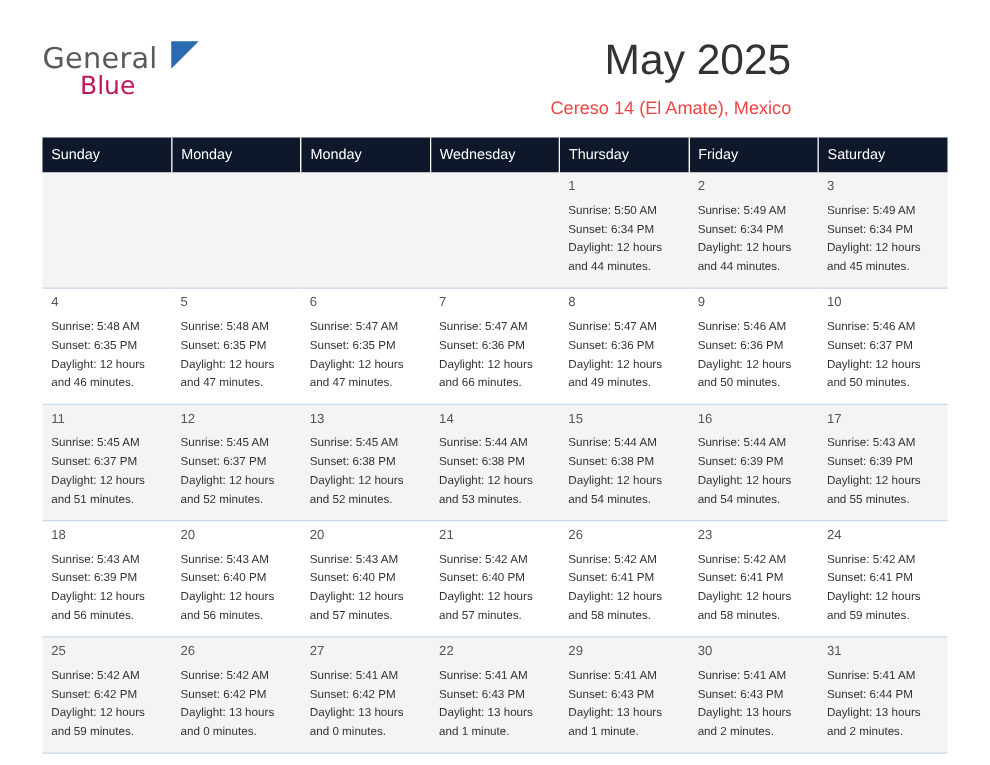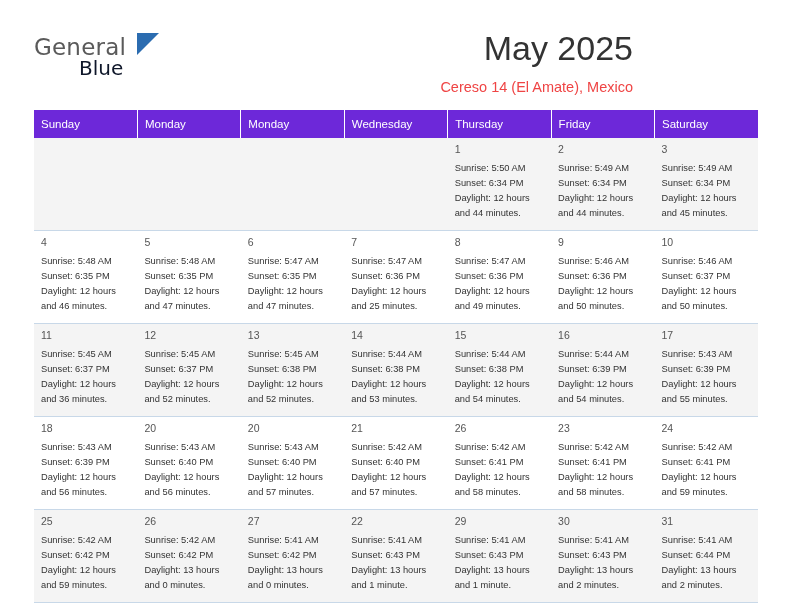--- a/index.html
+++ b/index.html
@@ -36,23 +36,23 @@
   .logo-general {
     font-size: 23px;
     color: #5a5a5a;
     letter-spacing: 0.2px;
     font-family: "DejaVu Sans", sans-serif;
     display: inline-block;
   }
   .logo-blue {
     display: block;
     font-size: 20px;
-    color: #0f172a;
+    color: #be185d;
     margin-top: -4px;
-    margin-left: 45px;
+    margin-left: 30px;
     font-family: "DejaVu Sans", sans-serif;
   }
   .logo-flag {
     position: absolute;
     left: 103px;
     top: 5px;
     width: 0;
     height: 0;
     border-left: 22px solid #2b6cb0;
     border-bottom: 22px solid transparent;
@@ -74,21 +74,21 @@
     margin-top: 12px;
   }
   
   .calendar {
     margin-top: 14px;
     width: 724px;
     border-collapse: collapse;
     table-layout: fixed;
   }
   .calendar th {
-    background: #6d28d9;
+    background: #0f172a;
     color: #ffffff;
     font-size: 11.5px;
     font-weight: normal;
     text-align: left;
     padding: 5px 0 5px 7px;
     border-right: 1px solid #ffffff;
     height: 18px;
     margin-top: 16px;
   }
   .calendar th:last-child { border-right: none; }
@@ -189,21 +189,21 @@
             <div class="info-line">Sunrise: 5:47 AM</div>
             <div class="info-line">Sunset: 6:35 PM</div>
             <div class="info-line">Daylight: 12 hours</div>
             <div class="info-line">and 47 minutes.</div>
           </td>
           <td>
             <span class="daynum">7</span>
             <div class="info-line">Sunrise: 5:47 AM</div>
             <div class="info-line">Sunset: 6:36 PM</div>
             <div class="info-line">Daylight: 12 hours</div>
-            <div class="info-line">and 25 minutes.</div>
+            <div class="info-line">and 66 minutes.</div>
           </td>
           <td>
             <span class="daynum">8</span>
             <div class="info-line">Sunrise: 5:47 AM</div>
             <div class="info-line">Sunset: 6:36 PM</div>
             <div class="info-line">Daylight: 12 hours</div>
             <div class="info-line">and 49 minutes.</div>
           </td>
           <td>
             <span class="daynum">9</span>
@@ -219,21 +219,21 @@
             <div class="info-line">Daylight: 12 hours</div>
             <div class="info-line">and 50 minutes.</div>
           </td>
         </tr>
         <tr class="shade">
           <td>
             <span class="daynum">11</span>
             <div class="info-line">Sunrise: 5:45 AM</div>
             <div class="info-line">Sunset: 6:37 PM</div>
             <div class="info-line">Daylight: 12 hours</div>
-            <div class="info-line">and 36 minutes.</div>
+            <div class="info-line">and 51 minutes.</div>
           </td>
           <td>
             <span class="daynum">12</span>
             <div class="info-line">Sunrise: 5:45 AM</div>
             <div class="info-line">Sunset: 6:37 PM</div>
             <div class="info-line">Daylight: 12 hours</div>
             <div class="info-line">and 52 minutes.</div>
           </td>
           <td>
             <span class="daynum">13</span>

